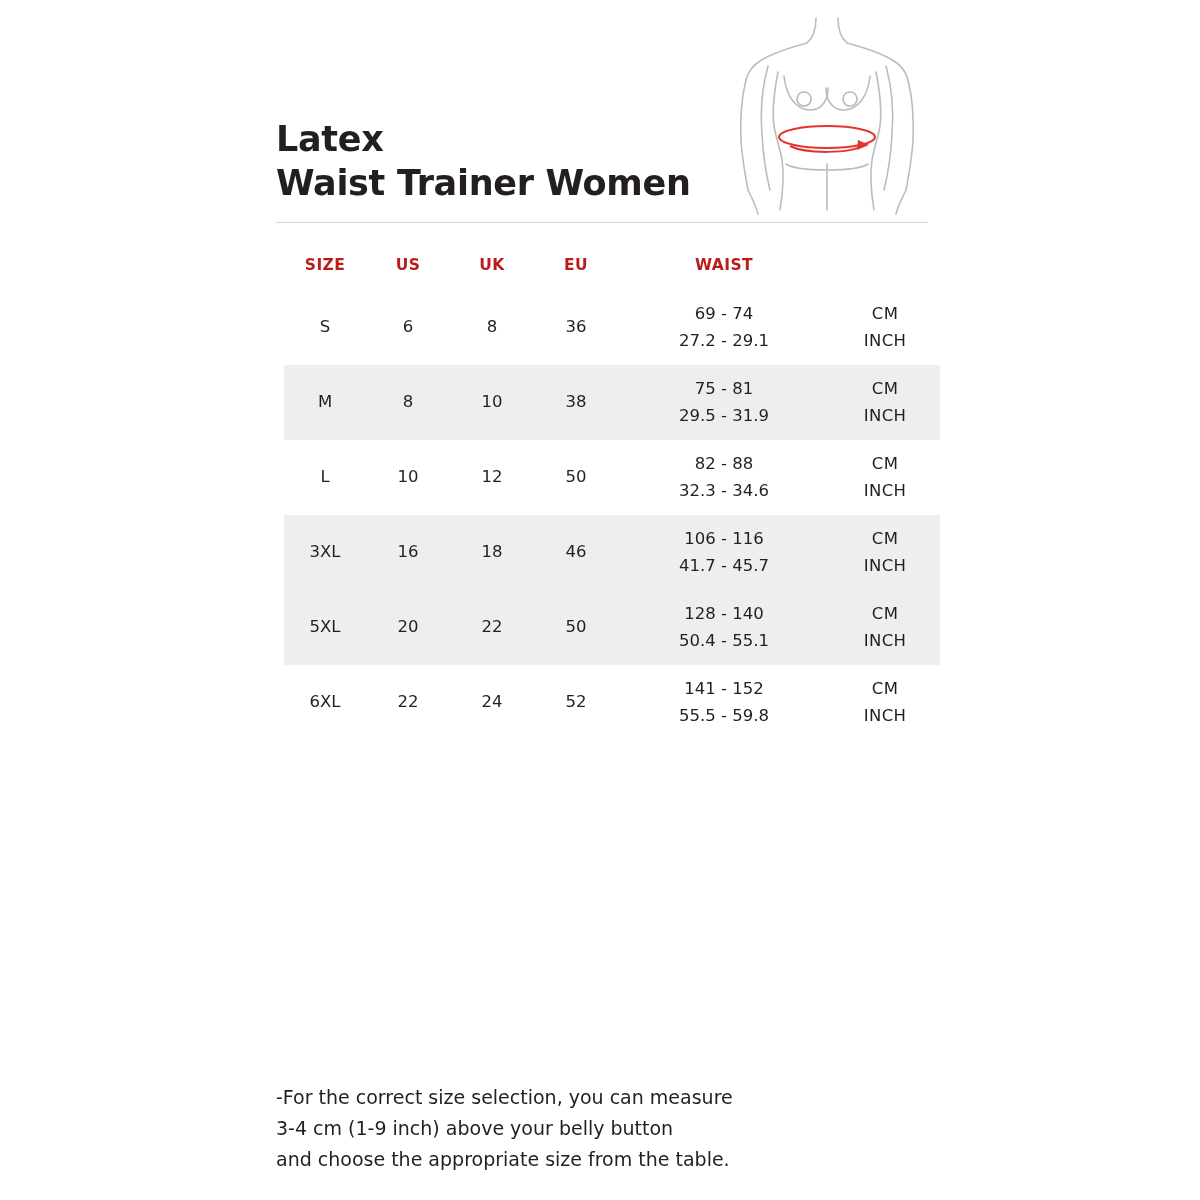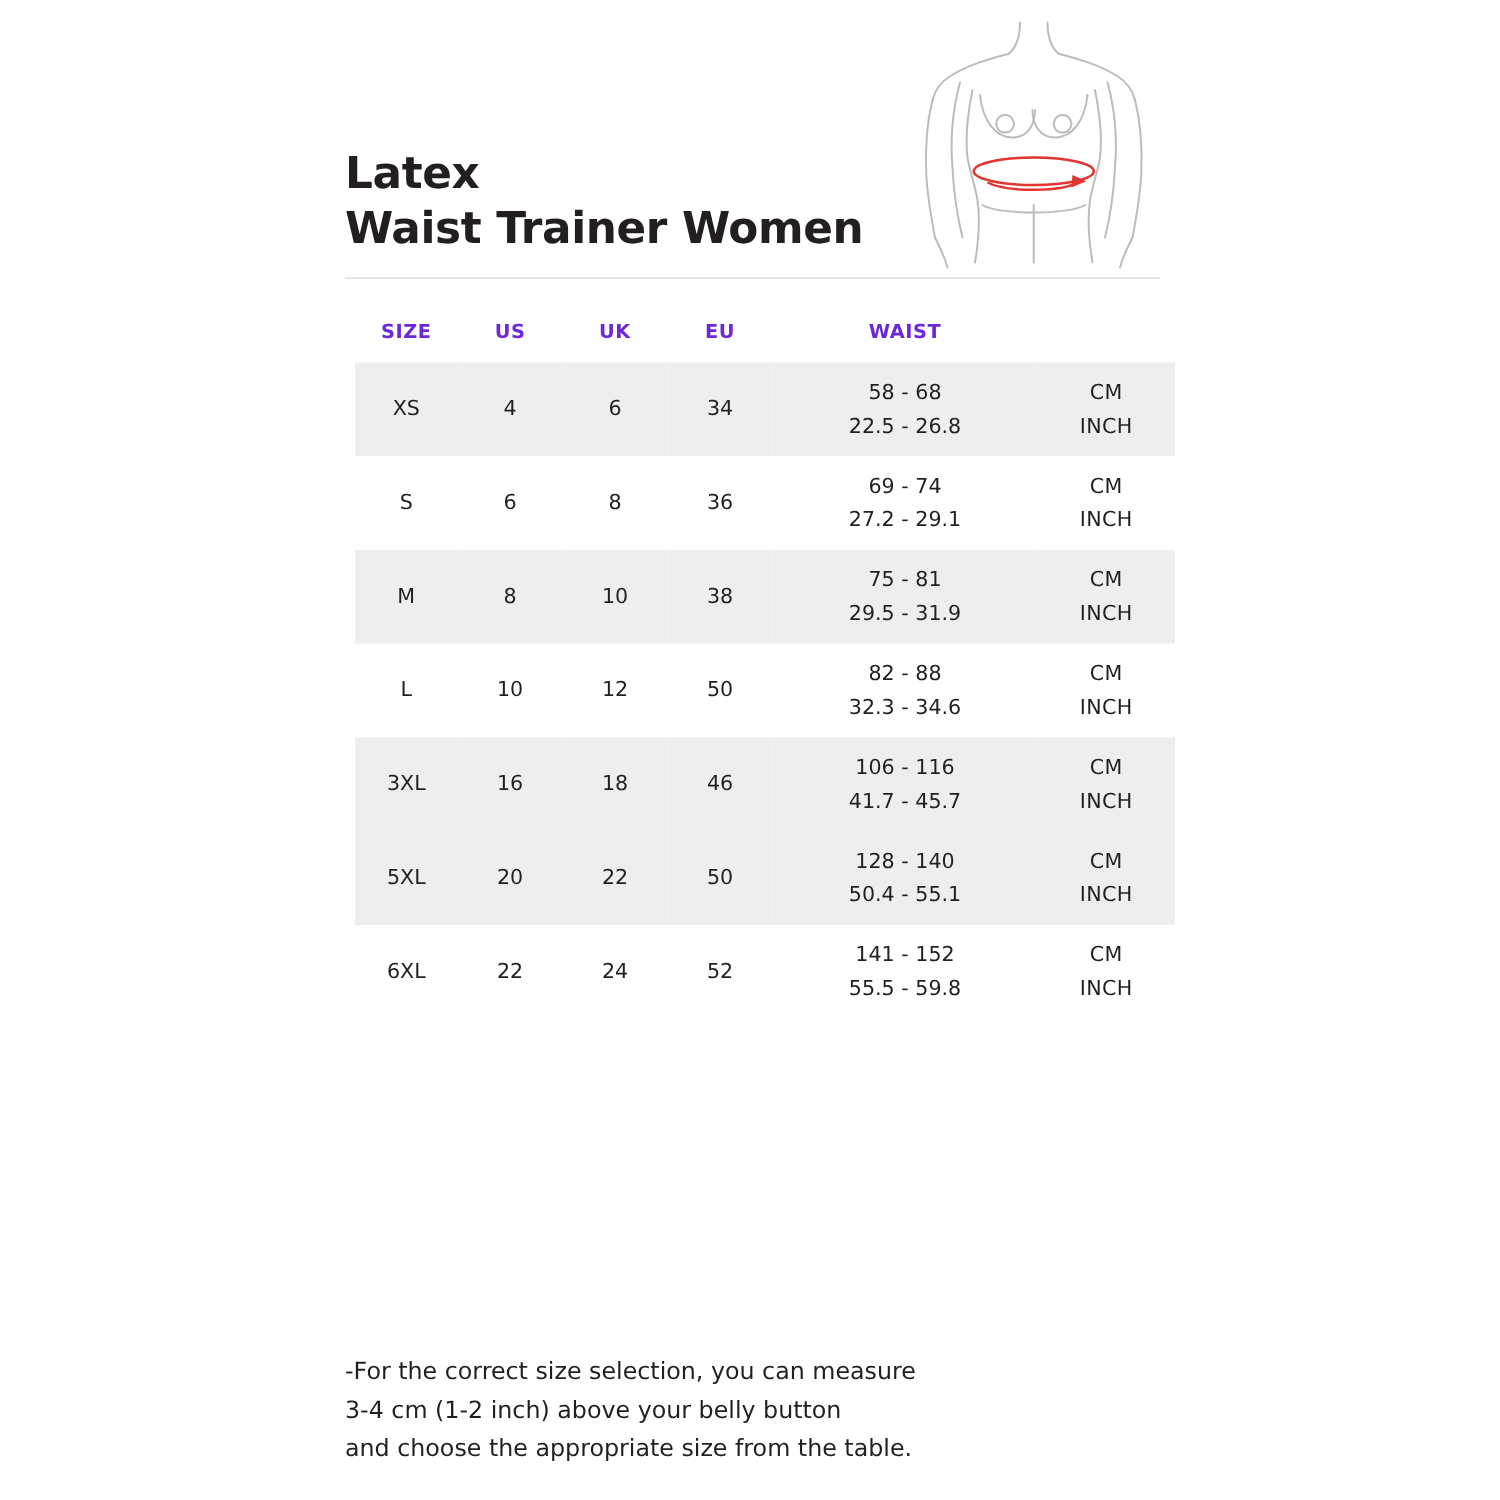--- a/index.html
+++ b/index.html
@@ -59,21 +59,21 @@
     left: 272px;
     top: 244px;
     width: 656px;
     border-collapse: collapse;
     table-layout: fixed;
   }
   .table th {
     font-size: 15.5px;
     font-weight: 700;
     letter-spacing: 0.4px;
-    color: #6d28d9;
+    color: #b91c1c;
     padding: 12px 0 16px 0;
     text-align: center;
     vertical-align: middle;
   }
   .table td {
     font-size: 16.5px;
     font-weight: 400;
     color: #231f20;
     text-align: center;
     vertical-align: middle;
@@ -169,30 +169,20 @@
       <tr>
         <th>SIZE</th>
         <th>US</th>
         <th>UK</th>
         <th>EU</th>
         <th>WAIST</th>
         <th></th>
       </tr>
     </thead>
     <tbody>
-      <tr class="row-shaded">
-        <td class="cell-size">XS</td>
-        <td>4</td>
-        <td>6</td>
-        <td>34</td>
-        <td class="waist-cell">58 - 68
-22.5 - 26.8</td>
-        <td class="unit-cell">CM
-INCH</td>
-      </tr>
       <tr class="row-plain">
         <td class="cell-size">S</td>
         <td>6</td>
         <td>8</td>
         <td>36</td>
         <td class="waist-cell">69 - 74
 27.2 - 29.1</td>
         <td class="unit-cell">CM
 INCH</td>
       </tr>
@@ -243,16 +233,16 @@
         <td>52</td>
         <td class="waist-cell">141 - 152
 55.5 - 59.8</td>
         <td class="unit-cell">CM
 INCH</td>
       </tr>
     </tbody>
   </table>
 
   <div class="footnote">-For the correct size selection, you can measure
-3-4 cm (1-2 inch) above your belly button
+3-4 cm (1-9 inch) above your belly button
 and choose the appropriate size from the table.</div>
 
 </div>
 
 </body></html>

